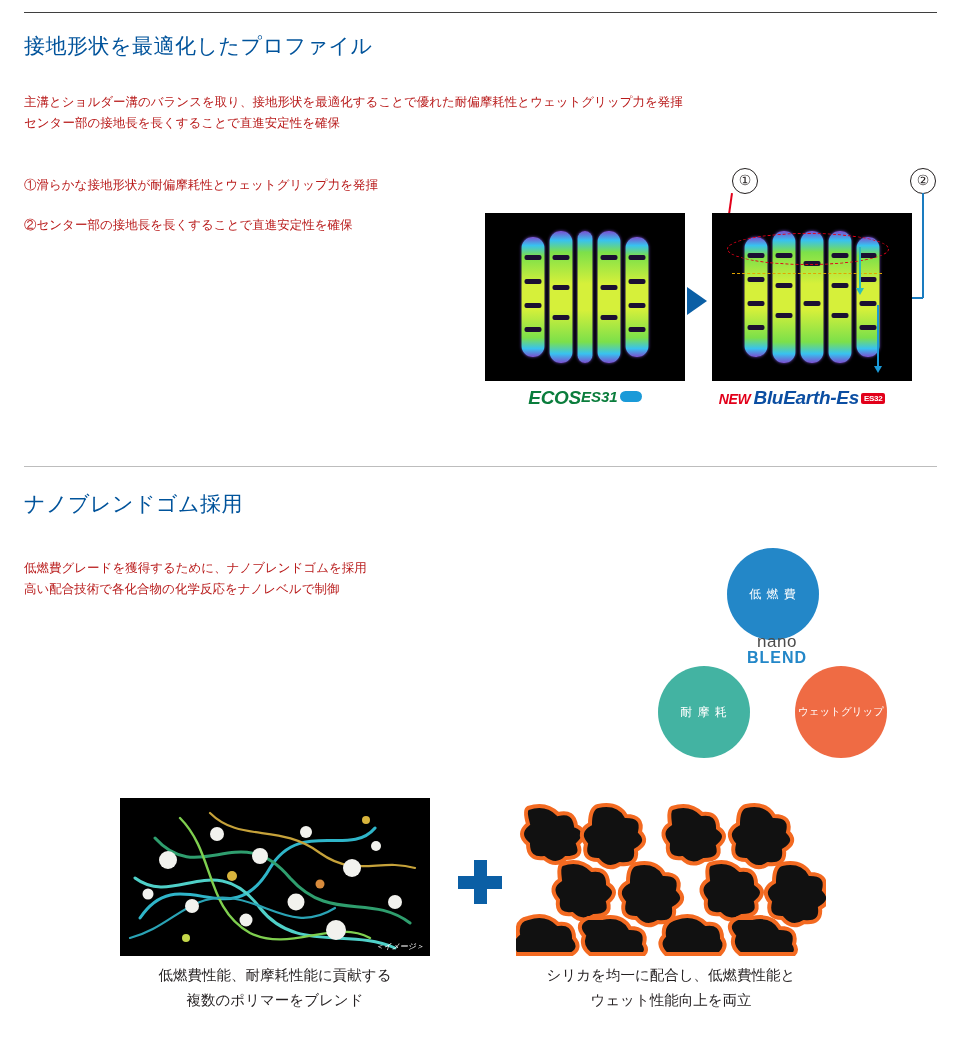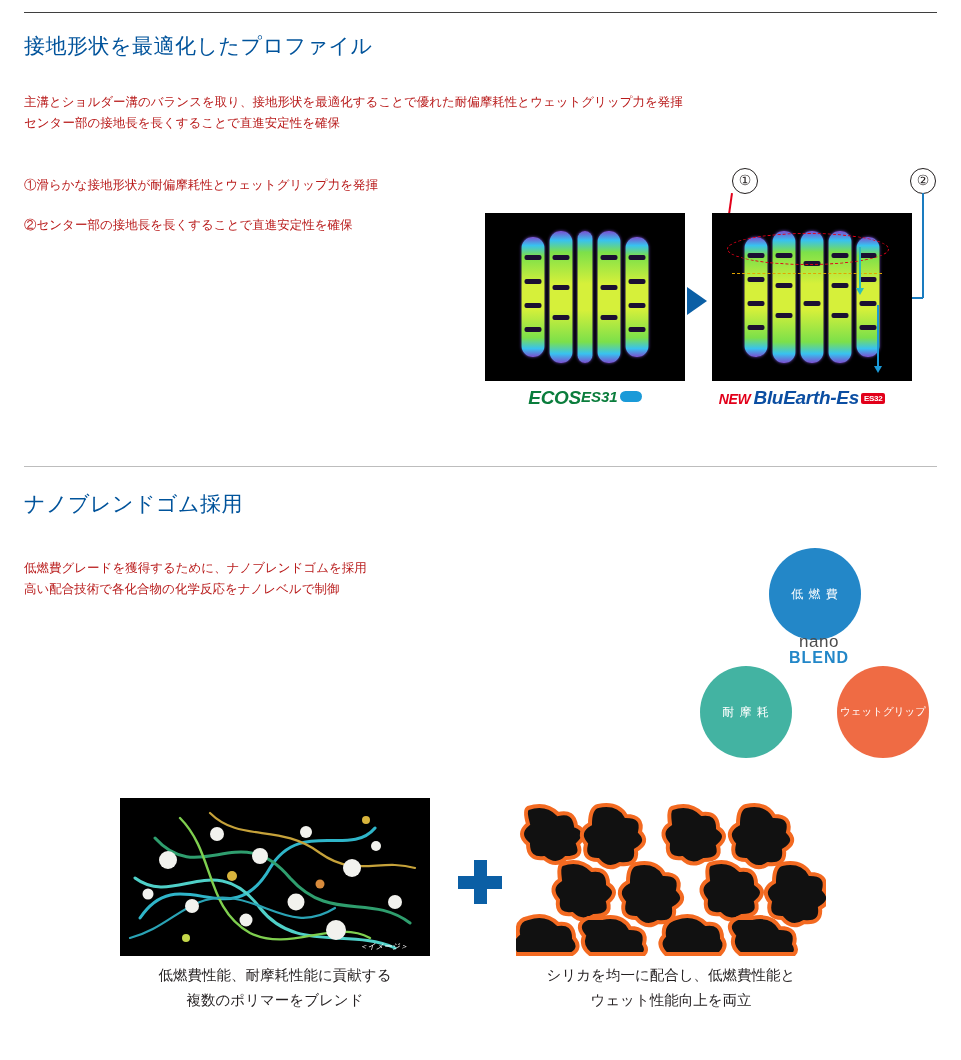--- a/index.html
+++ b/index.html
@@ -252,21 +252,21 @@
     left: -3.5px;
     bottom: -6px;
     border-left: 4.5px solid transparent;
     border-right: 4.5px solid transparent;
     border-top: 7px solid #1a9ad8;
   }
 
   
   .trefoil {
     position: absolute;
-    left: 694px;
+    left: 652px;
     top: 548px;
     width: 250px;
     height: 230px;
   }
   .lobe {
     position: absolute;
     border-radius: 50%;
     color: #ffffff;
     text-align: center;
     font-size: 12px;
@@ -308,21 +308,21 @@
     position: absolute;
     left: 120px;
     top: 798px;
     width: 310px;
     height: 158px;
     background: #000000;
     overflow: hidden;
   }
   .poly-img .imgtag {
     position: absolute;
-    right: 22px;
+    right: 6px;
     bottom: 4px;
     color: #ffffff;
     font-size: 8px;
     font-style: italic;
   }
 
   .silica-img {
     position: absolute;
     left: 516px;
     top: 798px;

